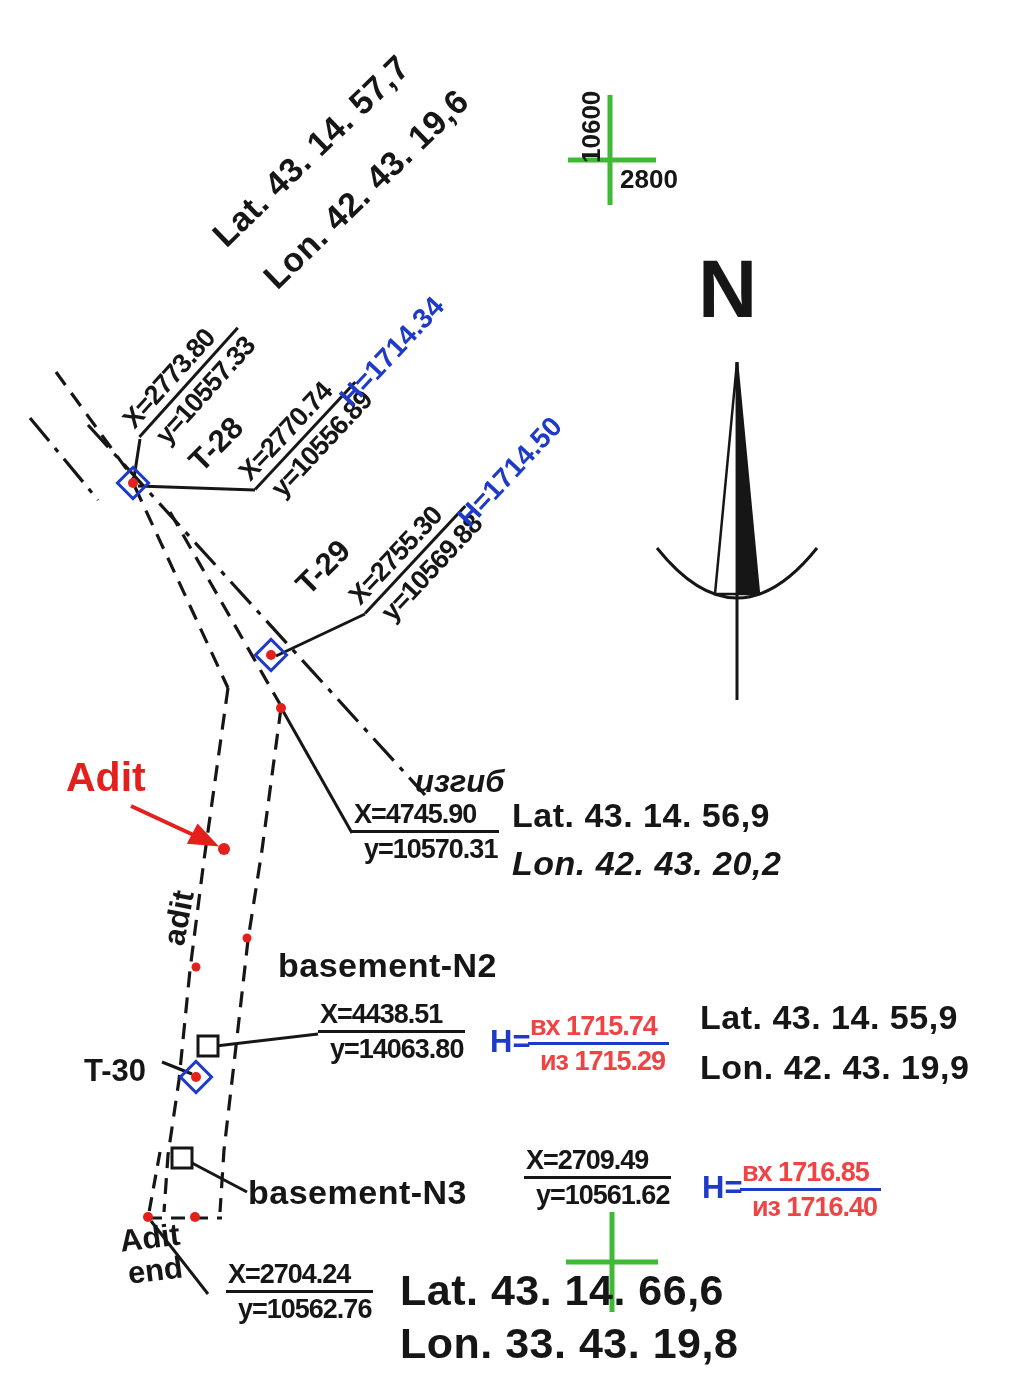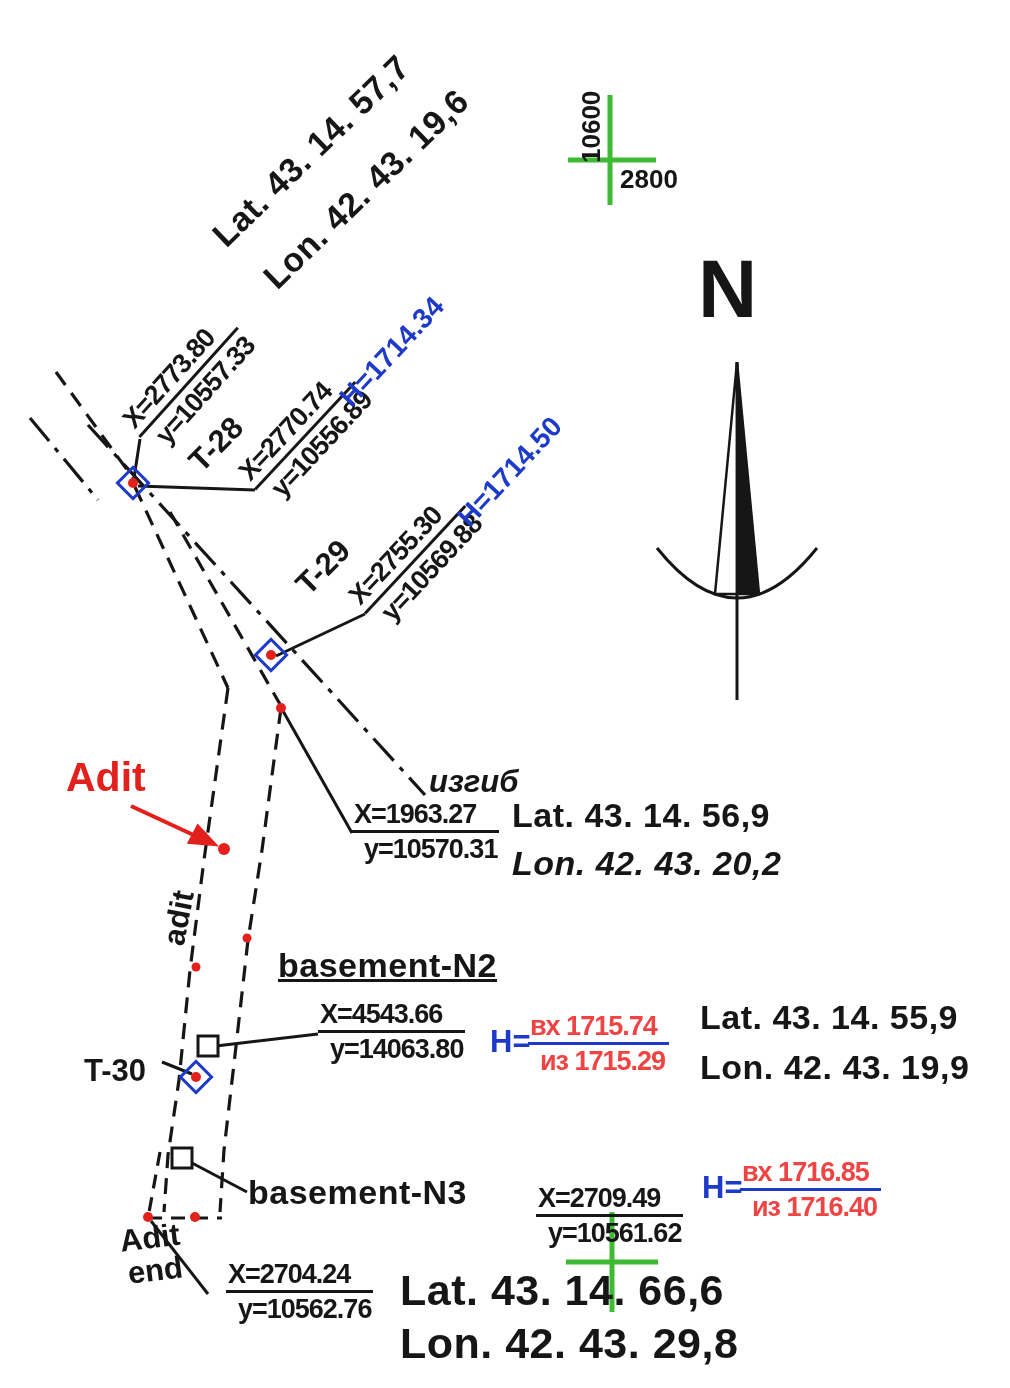--- a/index.html
+++ b/index.html
@@ -119,59 +119,59 @@
     <span class="num">X=2755.30</span>
     <span class="den">y=10569.88</span>
   </div>
   <div class="abs rot blue" style="left:452px;top:512px;transform:rotate(-47deg);font-size:28px;font-weight:700;">H=1714.50</div>
 
   <div class="abs rot crosslbl" style="left:578px;top:163px;transform:rotate(-90deg);">10600</div>
   <div class="abs crosslbl" style="left:620px;top:166px;">2800</div>
 
   <div class="abs nletter" style="left:698px;top:246px;">N</div>
 
-  <div class="abs lbl italic" style="left:415px;top:766px;margin-left:14px;">изгиб</div>
+  <div class="abs lbl italic" style="left:415px;top:766px;">изгиб</div>
   <div class="abs frac" style="left:352px;top:800px;">
-    <span class="num">X=1963.27</span>
+    <span class="num">X=4745.90</span>
     <span class="den">y=10570.31</span>
   </div>
   <div class="abs big" style="left:512px;top:798px;">Lat. 43. 14. 56,9</div>
   <div class="abs big" style="left:512px;top:846px;font-style:italic;">Lon. 42. 43. 20,2</div>
 
   <div class="abs red" style="left:66px;top:756px;font-size:41px;font-weight:700;">Adit</div>
 
   <div class="abs rot lbl" style="left:158px;top:942px;transform:rotate(-79deg);">adit</div>
 
-  <div class="abs big" style="left:278px;top:948px;text-decoration:underline;">basement-N2</div>
+  <div class="abs big" style="left:278px;top:948px;">basement-N2</div>
   <div class="abs frac" style="left:318px;top:1000px;">
-    <span class="num">X=4543.66</span>
+    <span class="num">X=4438.51</span>
     <span class="den">y=14063.80</span>
   </div>
   <div class="abs lbl" style="left:84px;top:1055px;">T-30</div>
   <div class="abs blue hpre" style="left:490px;top:1026px;">H=</div>
   <div class="abs frac bluefrac" style="left:528px;top:1012px;">
     <span class="num">вх 1715.74</span>
     <span class="den">из 1715.29</span>
   </div>
   <div class="abs big" style="left:700px;top:1000px;">Lat. 43. 14. 55,9</div>
   <div class="abs big" style="left:700px;top:1050px;">Lon. 42. 43. 19,9</div>
 
   <div class="abs big" style="left:248px;top:1175px;">basement-N3</div>
-  <div class="abs frac" style="left:536px;top:1146px;margin-top:38px;">
+  <div class="abs frac" style="left:524px;top:1146px;">
     <span class="num">X=2709.49</span>
     <span class="den">y=10561.62</span>
   </div>
   <div class="abs blue hpre" style="left:702px;top:1172px;">H=</div>
   <div class="abs frac bluefrac" style="left:740px;top:1158px;">
     <span class="num">вх 1716.85</span>
     <span class="den">из 1716.40</span>
   </div>
 
   <div class="abs rot lbl" style="left:118px;top:1226px;transform:rotate(-7deg);">Adit</div>
   <div class="abs rot lbl" style="left:126px;top:1258px;transform:rotate(-7deg);">end</div>
   <div class="abs frac" style="left:208px;top:1260px;margin-left:18px;">
     <span class="num">X=2704.24</span>
     <span class="den">y=10562.76</span>
   </div>
   <div class="abs huge" style="left:400px;top:1268px;">Lat. 43. 14. 66,6</div>
-  <div class="abs huge" style="left:400px;top:1321px;">Lon. 42. 43. 29,8</div>
+  <div class="abs huge" style="left:400px;top:1321px;">Lon. 33. 43. 19,8</div>
 
 </div>
 
 </body></html>

